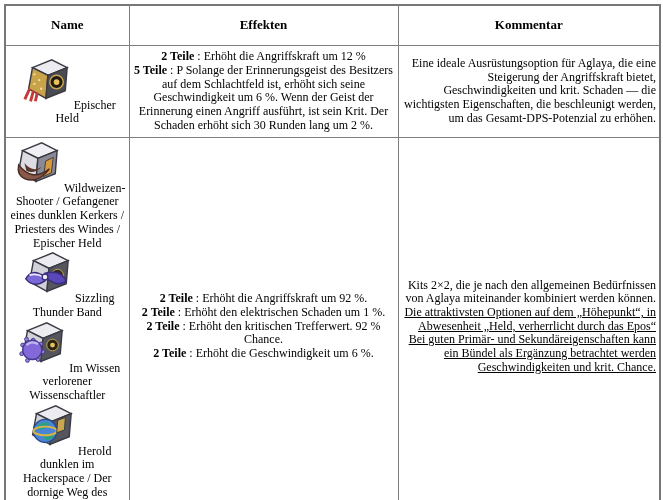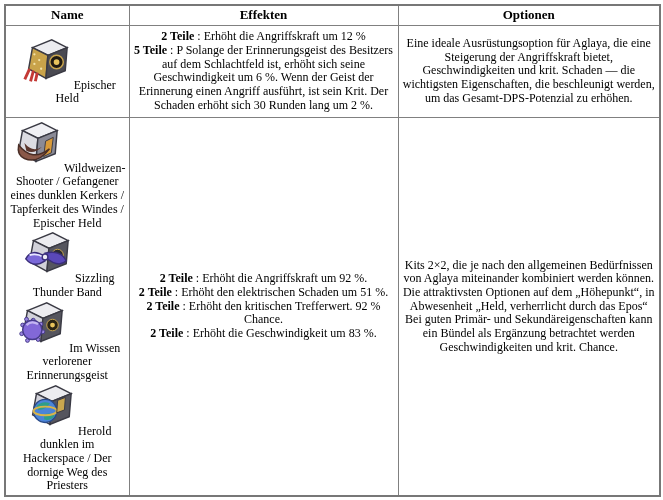--- a/index.html
+++ b/index.html
@@ -21,55 +21,55 @@
     border: 1px solid #808080;
     vertical-align: middle;
     text-align: center;
     padding: 2px 3px;
     font-size: 12px;
     line-height: 1.14;
   }
   .guide th {
     font-size: 13px;
     font-weight: bold;
-    padding: 2px;
+    padding: 12px;
     height: 18px;
   }
   col.c-name { width: 124px; }
   col.c-eff  { width: 269px; }
   col.c-com  { width: 262px; }
 
   tr.row-1 td { height: 92px; }
   tr.row-2 td { height: 376px; }
 
   .name-cell { padding: 2px 2px; }
   .name-item { text-align: center; }
   .relic-icon { display: inline; }
   .relic-icon svg { vertical-align: baseline; }
 
   .effect-line { text-align: center; }
   .effect-pieces { font-weight: bold; }
 
-  .comment-para { text-align: center; }
-  .comment-para + .comment-para { margin-top: 0; }
+  .comment-para { text-align: right; }
+  .comment-para + .comment-para { margin-top: 0; text-decoration: underline; }
 </style>
 </head>
 <body>
 
 <table class="guide">
   <colgroup>
       <col class="c-name">
       <col class="c-eff">
       <col class="c-com">
     </colgroup>
   <thead>
     <tr>
       <th>Name</th>
       <th>Effekten</th>
-      <th>Optionen</th>
+      <th>Kommentar</th>
     </tr>
   </thead>
   <tbody>
 
     <tr class="row-1">
       <td class="name-cell">
         <div class="name-item">
           <span class="relic-icon"><svg width="52" height="52" viewBox="0 0 54 54">
             <polygon points="14,11 34,3 50,11 30,19" fill="#ececf0" stroke="#3a3a44" stroke-width="1.5"></polygon>
             <polygon points="14,11 30,19 28,43 10,33" fill="#c9a34a" stroke="#3a3a44" stroke-width="1.5"></polygon>
@@ -98,21 +98,21 @@
       <td class="name-cell">
         <div class="name-item">
           <span class="relic-icon"><svg width="52" height="52" viewBox="0 0 54 54">
             <polygon points="14,11 34,3 50,11 30,19" fill="#f0f0f4" stroke="#3a3a44" stroke-width="1.5"></polygon>
             <polygon points="14,11 30,19 28,43 10,33" fill="#dcdce2" stroke="#3a3a44" stroke-width="1.5"></polygon>
             <polygon points="30,19 50,11 48,35 28,43" fill="#8a8a96" stroke="#3a3a44" stroke-width="1.5"></polygon>
             <polygon points="38,22 46,18 44,34 36,38" fill="#d89a3a" stroke="#3a3a44" stroke-width="1"></polygon>
             <path d="M10,26 Q24,44 42,30 Q30,46 16,40 Q8,36 10,26 Z" fill="#8a5848" stroke="#4a2e26" stroke-width="1.5"></path>
             <path d="M16,24 Q24,34 34,28 Q26,36 18,32 Z" fill="#5a352c"></path>
           </svg></span>
-          <span class="name-label">Wildweizen-Shooter / Gefangener eines dunklen Kerkers / Tapferkeit des Windes / Epischer Held</span>
+          <span class="name-label">Wildweizen-Shooter / Gefangener eines dunklen Kerkers / Priesters des Windes / Epischer Held</span>
         </div>
         <div class="name-item">
           <span class="relic-icon"><svg width="52" height="52" viewBox="0 0 54 54">
             <polygon points="14,11 34,3 50,11 30,19" fill="#ececf0" stroke="#3a3a44" stroke-width="1.5"></polygon>
             <polygon points="14,11 30,19 28,43 10,33" fill="#d2d2da" stroke="#3a3a44" stroke-width="1.5"></polygon>
             <polygon points="30,19 50,11 48,35 28,43" fill="#55555e" stroke="#3a3a44" stroke-width="1.5"></polygon>
             <circle cx="39" cy="26" r="6" fill="#2a2a30" stroke="#caa64e" stroke-width="1"></circle>
             <path d="M26,28 Q12,18 6,30 Q14,40 26,32 Z" fill="#7a68d8" stroke="#3a2e7a" stroke-width="1.5"></path>
             <path d="M26,28 Q40,40 48,32 Q42,20 26,24 Z" fill="#5a48b8" stroke="#3a2e7a" stroke-width="1.5"></path>
             <path d="M10,26 Q18,24 24,28" stroke="#e8e8ff" stroke-width="2" fill="none"></path>
@@ -133,41 +133,41 @@
                   <circle cx="30" cy="33" r="2"></circle>
               <circle cx="25" cy="41" r="2"></circle>
                   <circle cx="14" cy="42" r="2"></circle>
                   <circle cx="8" cy="35" r="2"></circle>
               <circle cx="9" cy="26" r="2"></circle>
                   <circle cx="13" cy="20" r="2"></circle>
             </g>
             <circle cx="19" cy="31" r="10" fill="#8268d8" stroke="#463a8a" stroke-width="1.5"></circle>
             <path d="M13,26 Q18,21 25,25" stroke="#c4b6f2" stroke-width="2.5" fill="none"></path>
           </svg></span>
-          <span class="name-label">Im Wissen verlorener Erinnerungsgeist</span>
+          <span class="name-label">Im Wissen verlorener Wissenschaftler</span>
         </div>
         <div class="name-item">
           <span class="relic-icon"><svg width="52" height="52" viewBox="0 0 54 54">
             <polygon points="14,11 34,3 50,11 30,19" fill="#ececf0" stroke="#3a3a44" stroke-width="1.5"></polygon>
             <polygon points="14,11 30,19 28,43 10,33" fill="#d2d2da" stroke="#3a3a44" stroke-width="1.5"></polygon>
             <polygon points="30,19 50,11 48,35 28,43" fill="#55555e" stroke="#3a3a44" stroke-width="1.5"></polygon>
             <circle cx="23" cy="29" r="12" fill="#4a84d8" stroke="#2a4a88" stroke-width="1.5"></circle>
             <path d="M14,24 Q20,18 28,21 Q24,28 16,28 Z" fill="#2f9e88"></path>
             <path d="M22,33 Q28,30 33,34 Q28,40 22,38 Z" fill="#2f9e88"></path>
             <ellipse cx="23" cy="29" rx="12" ry="4.5" fill="none" stroke="#d8b44a" stroke-width="2"></ellipse>
             <path d="M36,18 L44,15 L43,28 L35,31 Z" fill="#caa64e" stroke="#3a3a44" stroke-width="1"></path>
           </svg></span>
           <span class="name-label">Herold dunklen im Hackerspace / Der dornige Weg des Priesters</span>
         </div>
       </td>
       <td>
         <div class="effect-line"><span class="effect-pieces">2 Teile</span><span> : Erhöht die Angriffskraft um 92 %.</span></div>
-        <div class="effect-line"><span class="effect-pieces">2 Teile</span><span> : Erhöht den elektrischen Schaden um 51 %.</span></div>
+        <div class="effect-line"><span class="effect-pieces">2 Teile</span><span> : Erhöht den elektrischen Schaden um 1 %.</span></div>
         <div class="effect-line"><span class="effect-pieces">2 Teile</span><span> : Erhöht den kritischen Trefferwert. 92 % Chance.</span></div>
-        <div class="effect-line"><span class="effect-pieces">2 Teile</span><span> : Erhöht die Geschwindigkeit um 83 %.</span></div>
+        <div class="effect-line"><span class="effect-pieces">2 Teile</span><span> : Erhöht die Geschwindigkeit um 6 %.</span></div>
       </td>
       <td>
         <div class="comment-para">Kits 2×2, die je nach den allgemeinen Bedürfnissen von Aglaya miteinander kombiniert werden können.</div>
         <div class="comment-para">Die attraktivsten Optionen auf dem „Höhepunkt“, in Abwesenheit „Held, verherrlicht durch das Epos“ Bei guten Primär- und Sekundäreigenschaften kann ein Bündel als Ergänzung betrachtet werden Geschwindigkeiten und krit. Chance.</div>
       </td>
     </tr>
 
   </tbody>
 </table>
 

